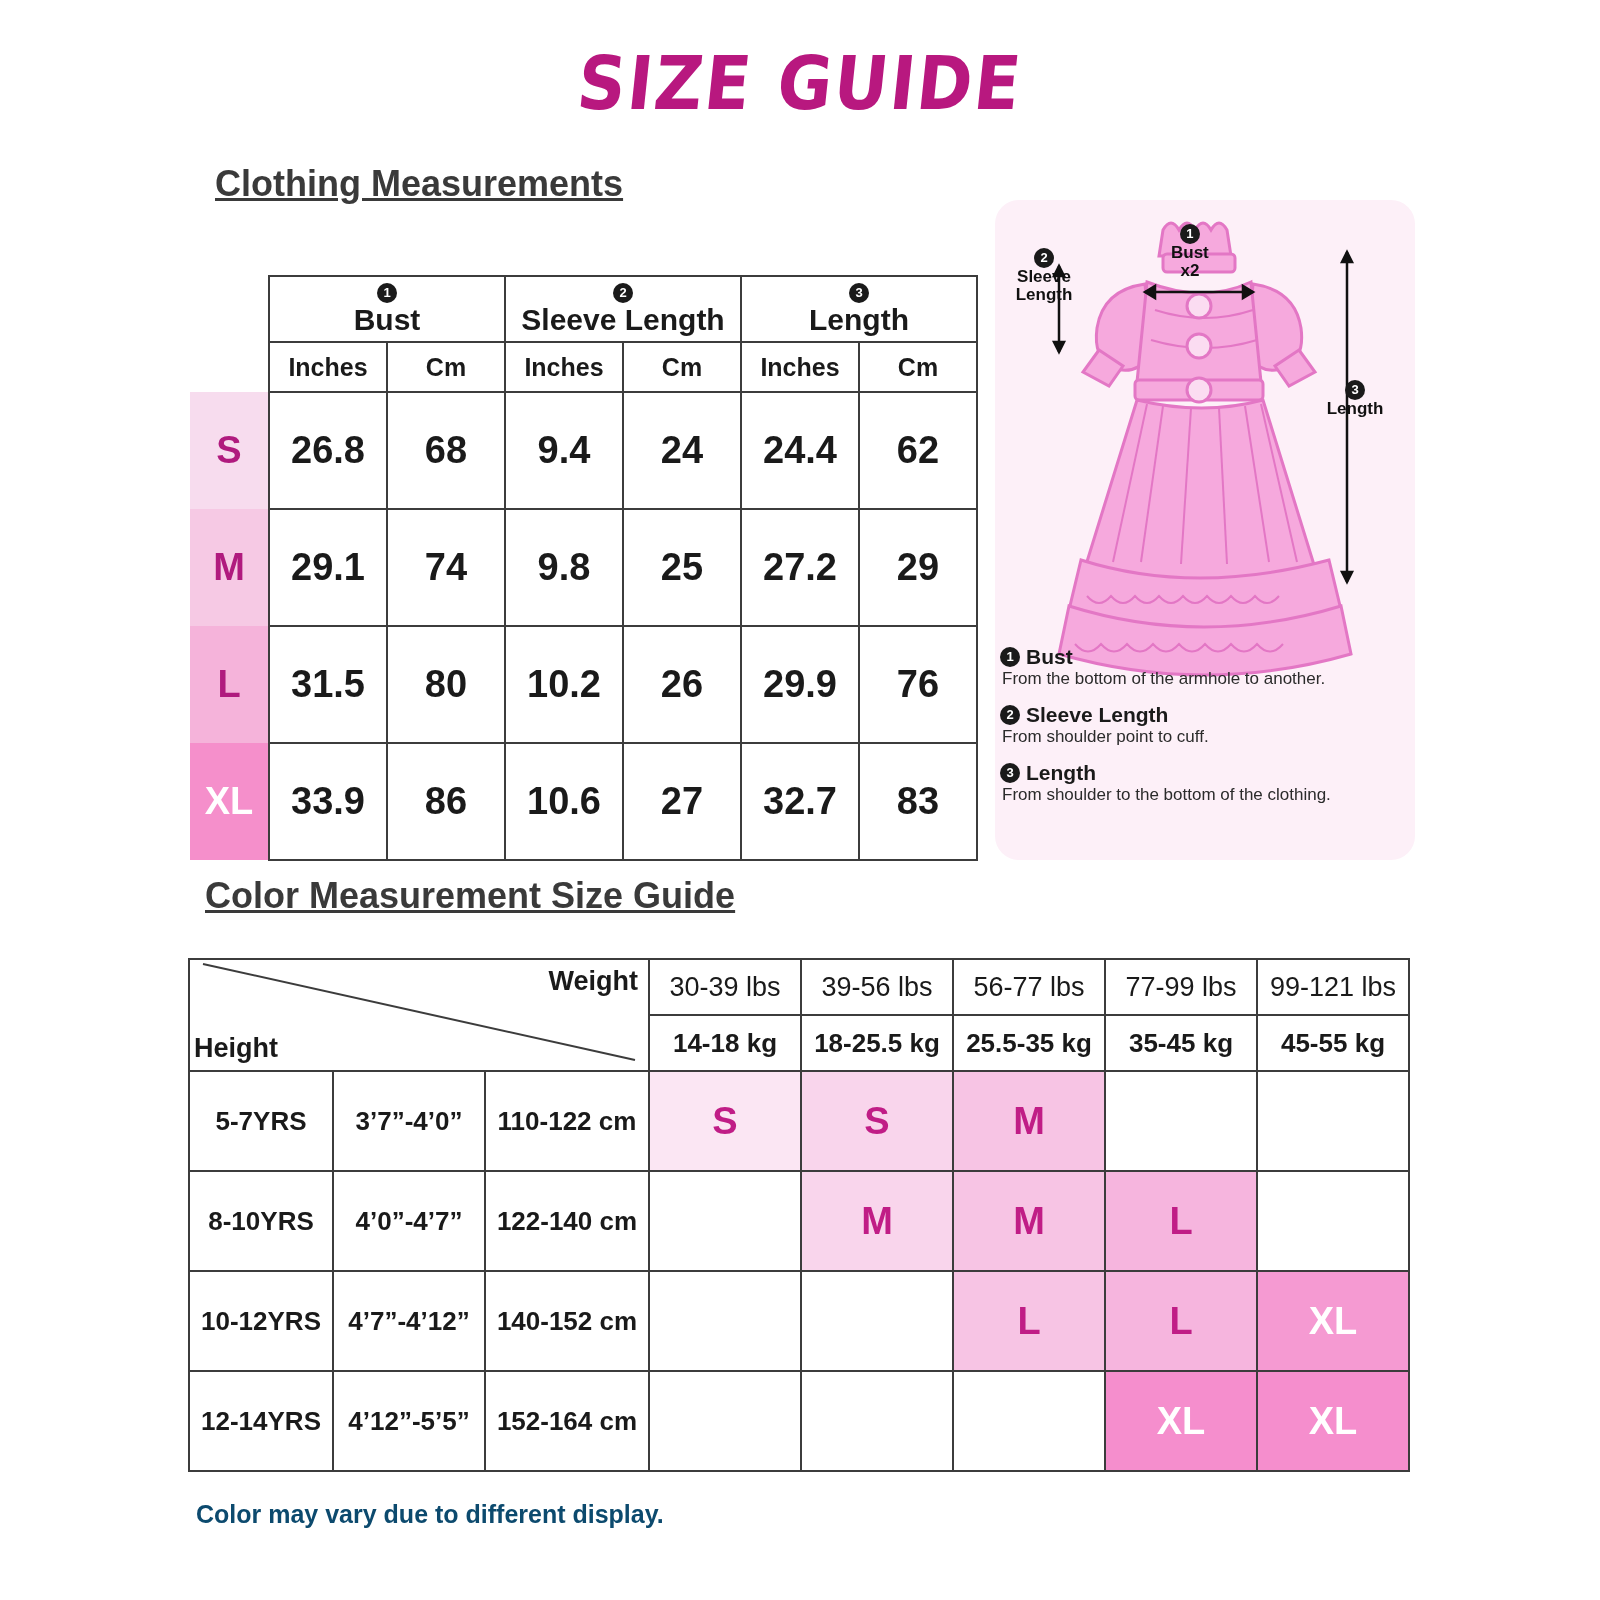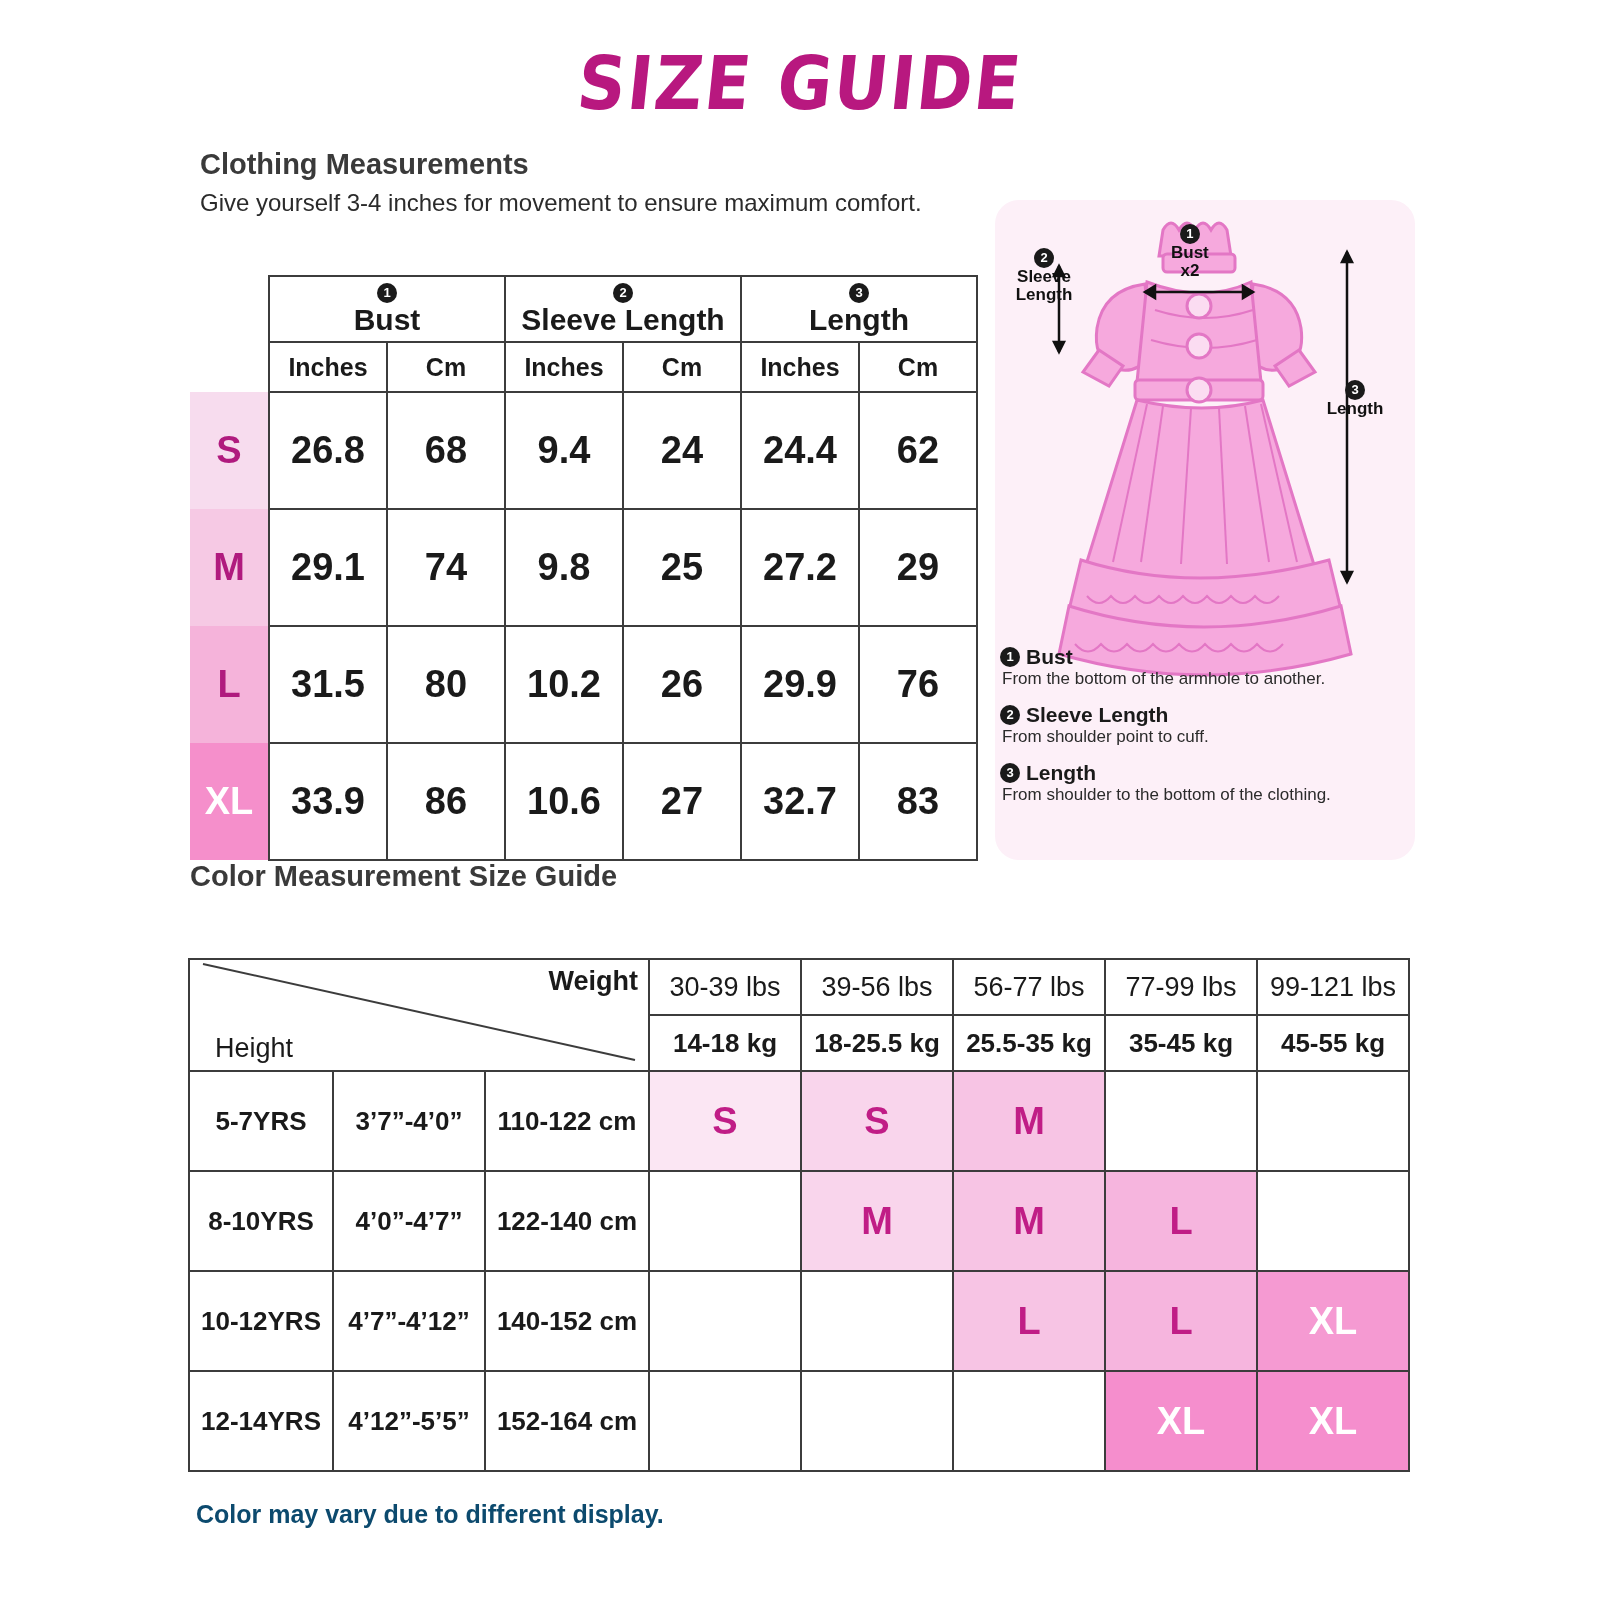--- a/index.html
+++ b/index.html
@@ -24,24 +24,25 @@
     font-size: 74px;
     letter-spacing: 2px;
     color: #b8187f;
     margin: 40px 0 0 0;
     transform: skewX(-6deg);
     font-stretch: condensed;
   }
 
   
   .section-h {
-    font-size: 29px;
+    font-size: 36px;
     font-weight: bold;
     color: #3a3a3a;
-    margin: 0;
+    margin: 15px;
+    text-decoration: underline;
   }
   .section-sub {
     font-size: 24px;
     color: #2b2b2b;
     line-height: 1.35;
     margin: 6px 0 0 0;
   }
 
   #clothing-block {
     position: absolute;
@@ -217,42 +218,41 @@
   }
   .corner-weight {
     position: absolute;
     right: 10px;
     top: 6px;
     font-size: 27px;
     font-weight: bold;
   }
   .corner-height {
     position: absolute;
-    left: 25px;
+    left: 4px;
     bottom: 6px;
     font-size: 27px;
-    font-weight: normal;
+    font-weight: bold;
   }
   .footnote {
     position: absolute;
     left: 196px;
     top: 1500px;
     font-size: 25px;
     font-weight: bold;
     color: #0c4a6e;
   }
 </style>
 </head>
 <body>
 
 <div class="title">SIZE GUIDE</div>
 
 <div id="clothing-block">
   <div class="section-h">Clothing Measurements</div>
-  <div class="section-sub">Give yourself 3-4 inches for movement to ensure maximum comfort.</div>
 </div>
 
 <table class="grid" id="clothing-table">
   <tbody>
     <tr>
       <td class="ct-sizecol"></td>
       <td class="ct-head-group" colspan="2">
         <div class="grouphead-inner">
           <span class="circnum">1</span>
           <span>Bust</span>

